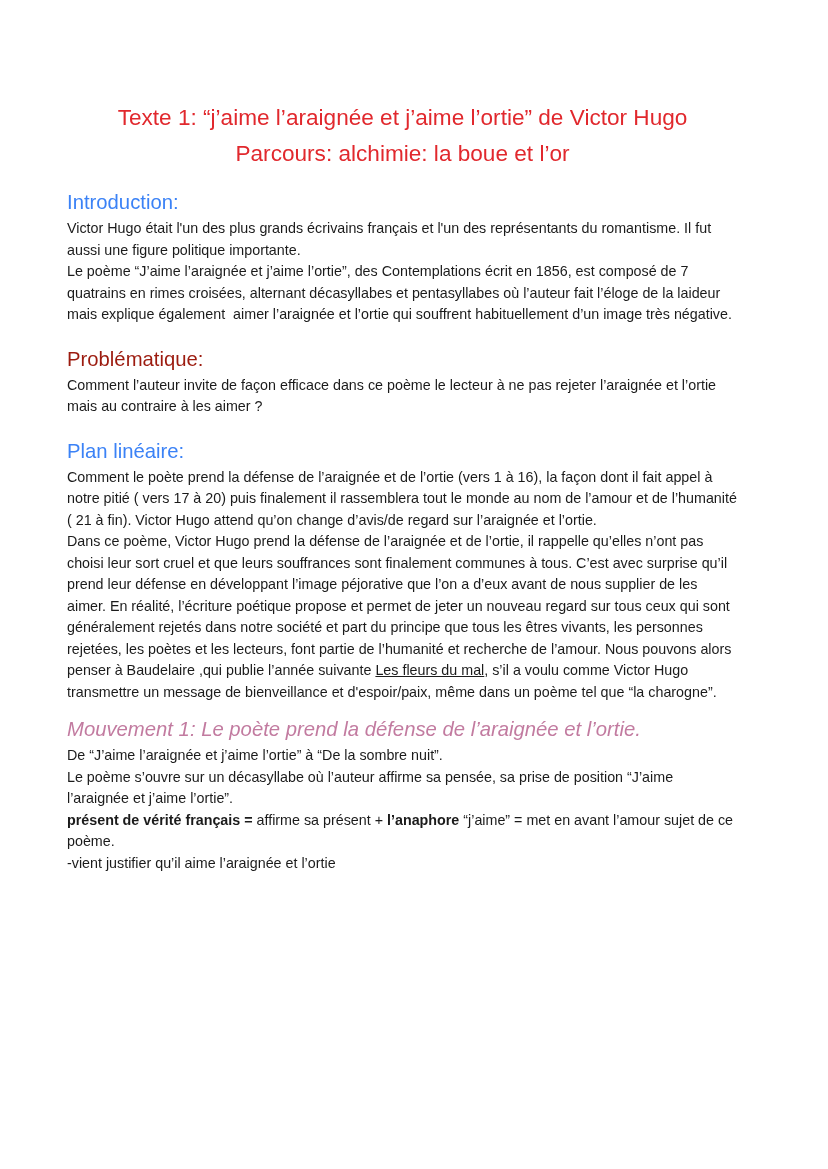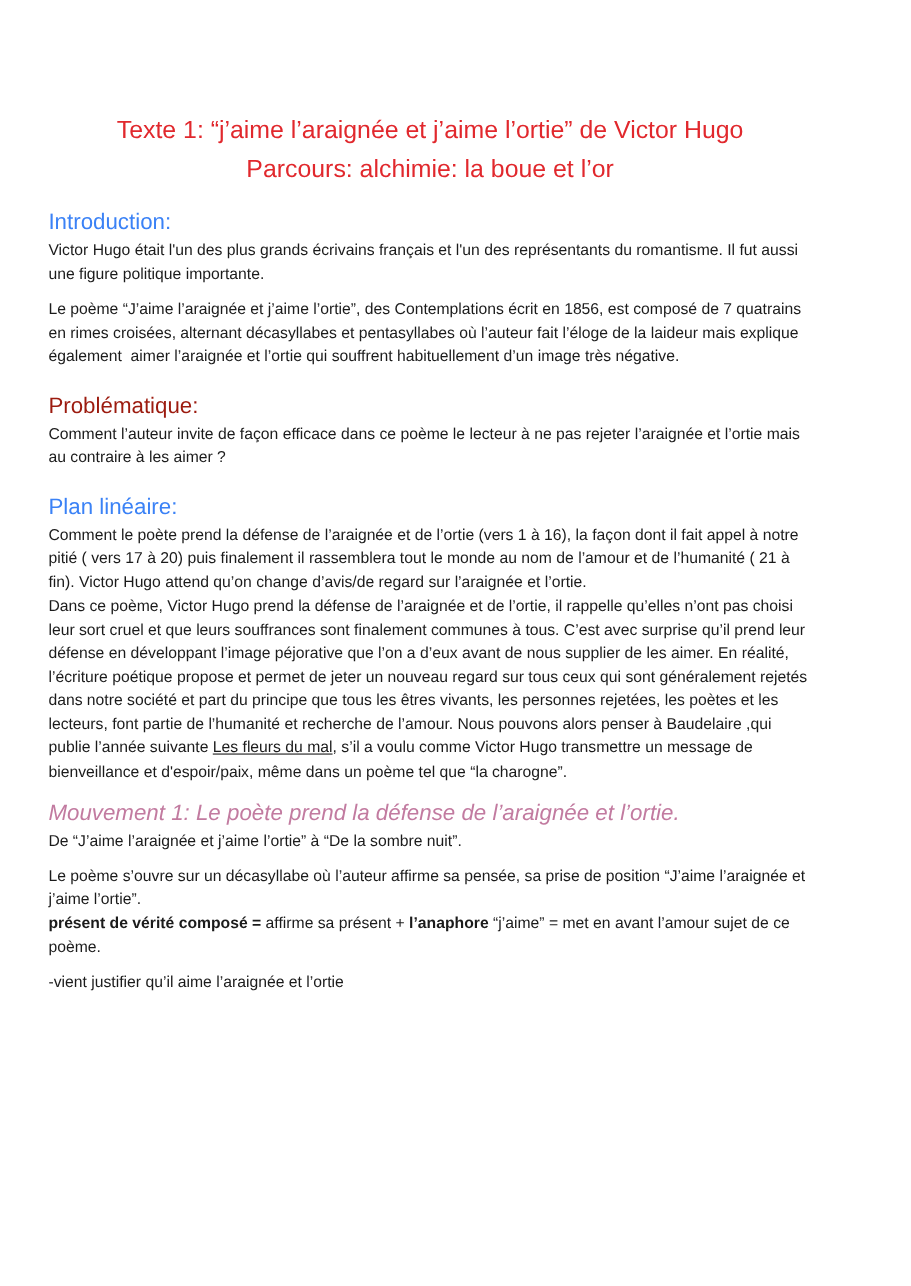--- a/index.html
+++ b/index.html
@@ -11,21 +11,21 @@
     width: 828px;
     height: 1169px;
     font-family: "Liberation Sans", sans-serif;
     color: #1b1b1b;
     overflow: hidden;
   }
   .doc {
     box-sizing: border-box;
     width: 828px;
     height: 1169px;
-    padding: 100px 90px 30px 44px;
+    padding: 100px 90px 30px 67px;
     background: #ffffff;
   }
   .title {
     color: #e1282d;
     font-size: 22.6px;
     line-height: 36px;
     font-weight: 400;
     text-align: center;
     margin: 0;
   }
@@ -38,21 +38,21 @@
   h2.green   { color: #3b82f6; }
   h2.darkred { color: #9c1b0f; }
   h2.pink    { color: #c27ba0; margin-top: 14px; font-style: italic; }
   p.body {
     font-size: 14.3px;
     line-height: 21.5px;
     margin: 0;
     color: #1b1b1b;
     white-space: pre-wrap;
   }
-  p.gap { margin-top: 10px; }
+  p.gap { }
   .u { text-decoration: underline; }
   strong { font-weight: 700; }
 </style>
 </head>
 <body>
 
 <main class="doc">
 
   <header class="title">
     <div>Texte 1: “j’aime l’araignée et j’aime l’ortie” de Victor Hugo</div>
@@ -67,16 +67,16 @@
   <p class="body">Comment l’auteur invite de façon efficace dans ce poème le lecteur à ne pas rejeter l’araignée et l’ortie mais au contraire à les aimer ?</p>
 
   <h2 class="h green">Plan linéaire:</h2>
   <p class="body">Comment le poète prend la défense de l’araignée et de l’ortie (vers 1 à 16), la façon dont il fait appel à notre pitié ( vers 17 à 20) puis finalement il rassemblera tout le monde au nom de l’amour et de l’humanité ( 21 à fin). Victor Hugo attend qu’on change d’avis/de regard sur l’araignée et l’ortie.</p>
 
   <p class="body"><span>Dans ce poème, Victor Hugo prend la défense de l’araignée et de l’ortie, il rappelle qu’elles n’ont pas choisi leur sort cruel et que leurs souffrances sont finalement communes à tous. C’est avec surprise qu’il prend leur défense en développant l’image péjorative que l’on a d’eux avant de nous supplier de les aimer. En réalité, l’écriture poétique propose et permet de jeter un nouveau regard sur tous ceux qui sont généralement rejetés dans notre société et part du principe que tous les êtres vivants, les personnes rejetées, les poètes et les lecteurs, font partie de l’humanité et recherche de l’amour. Nous pouvons alors penser à Baudelaire ,qui publie l’année suivante </span><span class="u">Les fleurs du mal</span><span>, s’il a voulu comme Victor Hugo transmettre un message de bienveillance et d'espoir/paix, même dans un poème tel que “la charogne”.</span></p>
 
   <h2 class="h pink">Mouvement 1: Le poète prend la défense de l’araignée et l’ortie.</h2>
   <p class="body">De “J’aime l’araignée et j’aime l’ortie” à “De la sombre nuit”.</p>
   <p class="body gap">Le poème s’ouvre sur un décasyllabe où l’auteur affirme sa pensée, sa prise de position “J’aime l’araignée et j’aime l’ortie”.</p>
-  <p class="body"><strong>présent de vérité composé =</strong><span> affirme sa présent + </span><strong>l’anaphore</strong><span> “j’aime” = met en avant l’amour sujet de ce poème.</span></p>
+  <p class="body"><strong>présent de vérité français =</strong><span> affirme sa présent + </span><strong>l’anaphore</strong><span> “j’aime” = met en avant l’amour sujet de ce poème.</span></p>
   <p class="body gap">-vient justifier qu’il aime l’araignée et l’ortie</p>
 
 </main>
 
 </body></html>

